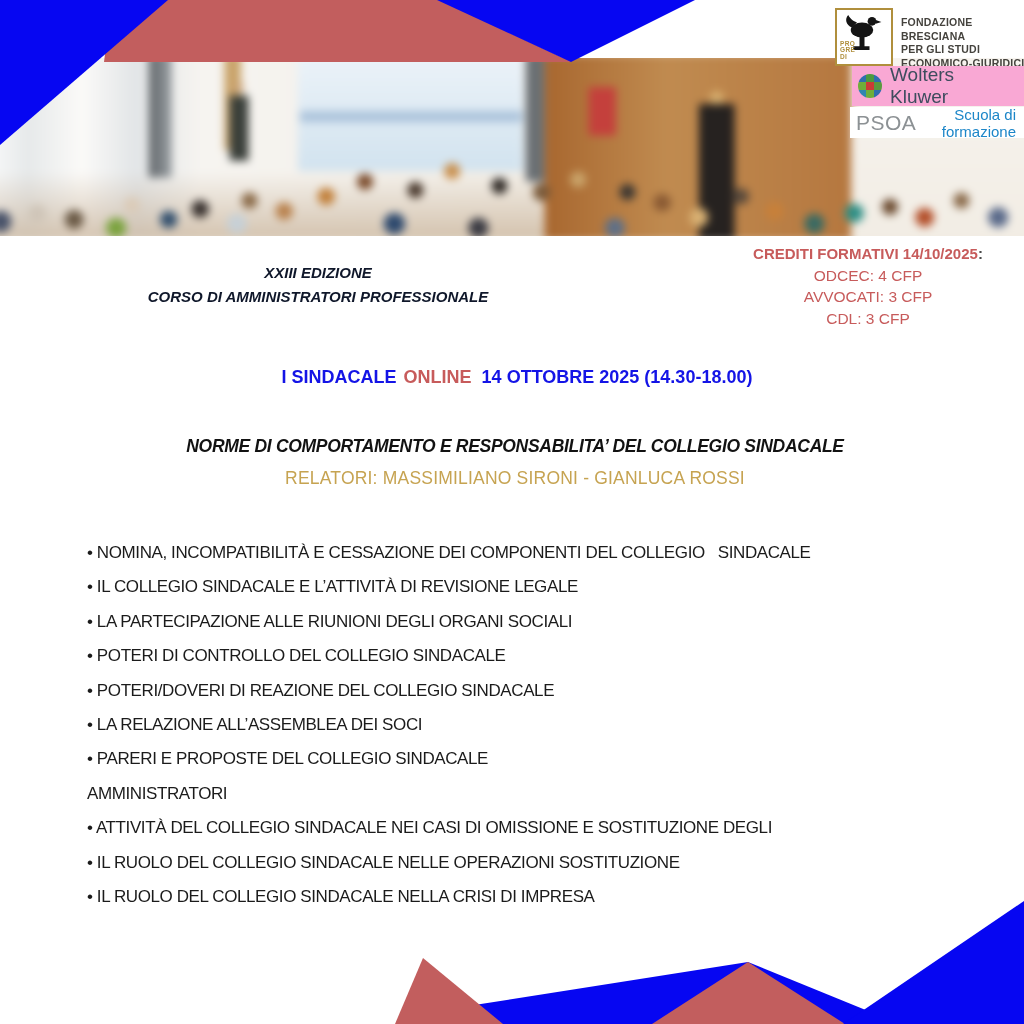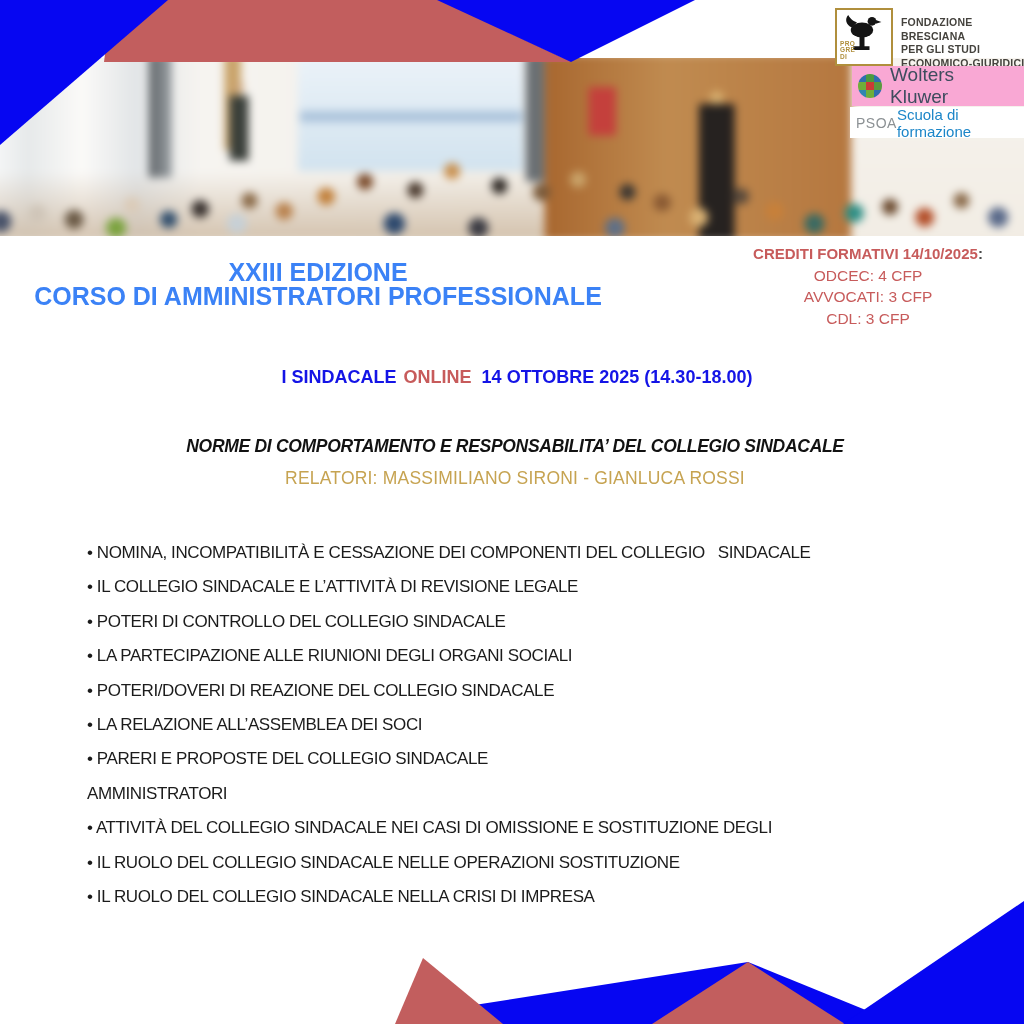--- a/index.html
+++ b/index.html
@@ -63,31 +63,31 @@
   
   .logo-fond{position:absolute;left:835px;top:8px;width:195px;height:62px;display:flex;align-items:flex-start;}
   .emblem{position:relative;width:54px;height:54px;border:2px solid #B08F3C;background:#fff;flex:0 0 auto;}
   .emblem-letters{position:absolute;left:3px;bottom:4px;font-size:6.5px;line-height:6.5px;font-weight:bold;color:#B08F3C;letter-spacing:.4px;}
   .fond-text{margin-left:8px;padding-top:8px;font-size:10.5px;line-height:13.5px;font-weight:bold;color:#45433E;letter-spacing:.2px;}
   .logo-wk{position:absolute;left:852px;top:66px;height:40px;padding:0 8px 0 6px;background:#f9a8d4;display:flex;align-items:center;}
   .wk-icon{width:24px;height:24px;border-radius:50%;overflow:hidden;display:grid;grid-template-columns:1fr 1fr 1fr;grid-template-rows:1fr 1fr 1fr;flex:0 0 auto;}
   .wk-icon i{display:block;}
   .wk-text{margin-left:8px;font-size:19px;color:#3E4C5E;}
   .logo-psoa{position:absolute;left:850px;top:107px;height:31px;padding:0 8px 0 6px;background:#fff;display:flex;align-items:center;}
-  .psoa-main{font-size:14px;color:#8C9194;letter-spacing:.5px;}
-  .psoa-sub{font-size:15px;color:#1C86C8;}
+  .psoa-main{font-size:21px;color:#8C9194;letter-spacing:.5px;}
+  .psoa-sub{font-size:15px;color:#1C86C8;text-align:right;}
 
   
   .credits{position:absolute;left:716px;top:243px;width:304px;text-align:center;color:#C75B5B;
            font-size:15.5px;line-height:21.5px;}
   .credits .heading{font-weight:bold;font-size:15px;}
   .credits .colon{color:#4a4a4a;font-weight:bold;}
 
   .title-block{position:absolute;left:18px;top:261px;width:600px;text-align:center;
-               color:#3b82f6;font-weight:bold;font-size:25px;line-height:23.5px;}
+               color:#0f172a;font-weight:bold;font-size:15px;line-height:23.5px;font-style:italic;}
 
   .meeting{position:absolute;left:5px;top:367px;width:1024px;text-align:center;
            font-weight:bold;font-size:18px;color:#1414E6;}
   .meeting .mode{color:#C75B5B;margin:0 10px 8px 7px;}
 
   .session-title{position:absolute;left:0;top:436px;width:1030px;text-align:center;
                  font-weight:bold;font-style:italic;font-size:17.5px;color:#121212;letter-spacing:-.3px;}
   .speakers{position:absolute;left:0;top:468px;width:1030px;text-align:center;
             font-size:17.5px;color:#C6A351;letter-spacing:.2px;}
 
@@ -175,22 +175,22 @@
   <div class="meeting">
     <span>I SINDACALE</span><span class="mode">ONLINE</span><span>14 OTTOBRE 2025 (14.30-18.00)</span>
   </div>
 
   <div class="session-title">NORME DI COMPORTAMENTO E RESPONSABILITA’ DEL COLLEGIO SINDACALE</div>
   <div class="speakers">RELATORI: MASSIMILIANO SIRONI - GIANLUCA ROSSI</div>
 
   <div class="topics">
     <div class="topic-line">• NOMINA, INCOMPATIBILITÀ E CESSAZIONE DEI COMPONENTI DEL COLLEGIO   SINDACALE</div>
     <div class="topic-line">• IL COLLEGIO SINDACALE E L’ATTIVITÀ DI REVISIONE LEGALE</div>
+    <div class="topic-line">• LA PARTECIPAZIONE ALLE RIUNIONI DEGLI ORGANI SOCIALI</div>
     <div class="topic-line">• POTERI DI CONTROLLO DEL COLLEGIO SINDACALE</div>
-    <div class="topic-line">• LA PARTECIPAZIONE ALLE RIUNIONI DEGLI ORGANI SOCIALI</div>
     <div class="topic-line">• POTERI/DOVERI DI REAZIONE DEL COLLEGIO SINDACALE</div>
     <div class="topic-line">• LA RELAZIONE ALL’ASSEMBLEA DEI SOCI</div>
     <div class="topic-line">• PARERI E PROPOSTE DEL COLLEGIO SINDACALE</div>
     <div class="topic-line">AMMINISTRATORI</div>
     <div class="topic-line">• ATTIVITÀ DEL COLLEGIO SINDACALE NEI CASI DI OMISSIONE E SOSTITUZIONE DEGLI</div>
     <div class="topic-line">• IL RUOLO DEL COLLEGIO SINDACALE NELLE OPERAZIONI SOSTITUZIONE</div>
     <div class="topic-line">• IL RUOLO DEL COLLEGIO SINDACALE NELLA CRISI DI IMPRESA</div>
   </div>
 
 </div>

